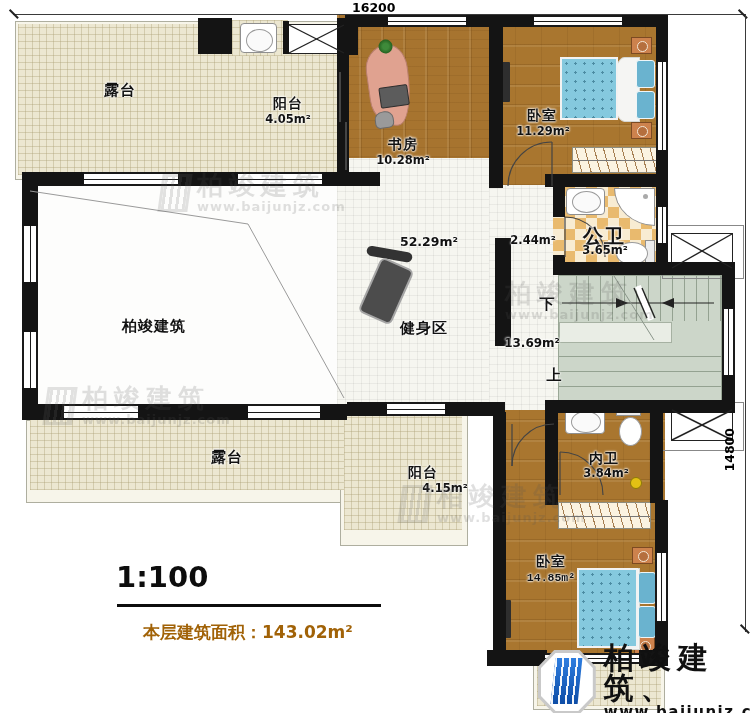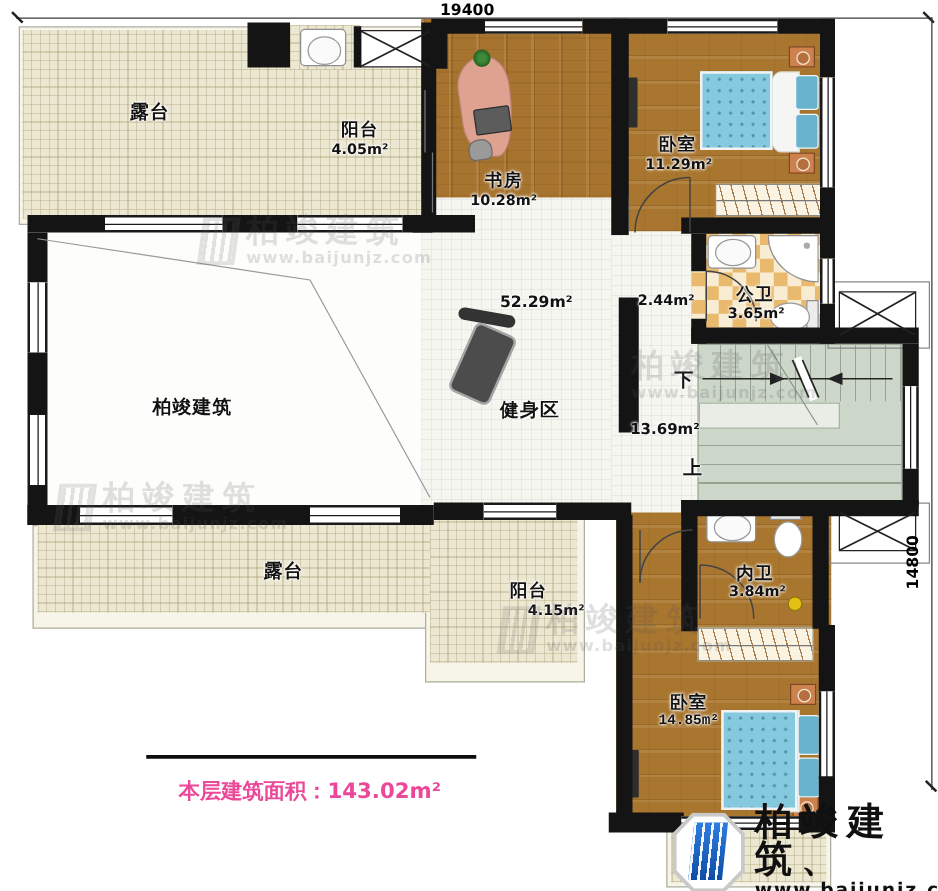--- a/index.html
+++ b/index.html
@@ -63,21 +63,21 @@
   .wm .wm-url{font-size:13px;font-weight:bold;color:#555;letter-spacing:1px;}
   
   .dim{position:absolute;background:#3a3a3a;z-index:7;}
   .dim-txt{position:absolute;font-size:12.5px;font-weight:bold;z-index:7;color:#000;}
   .tick{position:absolute;width:12px;height:1.6px;background:#222;z-index:7;transform:rotate(45deg);}
   
   .title-row{position:absolute;left:116px;top:560px;z-index:8;display:flex;align-items:flex-end;gap:20px;}
   .t-main{font-size:35px;font-weight:bold;letter-spacing:3px;color:#0d0d0d;}
   .t-scale{font-size:29px;font-weight:bold;color:#0d0d0d;}
   .t-rule{position:absolute;left:117px;top:604px;width:264px;height:3px;background:#0d0d0d;z-index:8;}
-  .t-line{position:absolute;left:143px;font-size:17px;font-weight:bold;color:#ec4899;z-index:8;}
+  .t-line{position:absolute;left:143px;font-size:17px;font-weight:bold;color:#a16207;z-index:8;}
   .logo{position:absolute;left:538px;top:643px;display:flex;align-items:center;gap:8px;z-index:9;}
   .logo-ic{position:relative;width:58px;height:64px;background:#c9c9c9;
      clip-path:polygon(28% 0,72% 0,100% 26%,100% 74%,72% 100%,28% 100%,0 74%,0 26%);}
   .logo-ic .inner{position:absolute;inset:3px;background:#fff;
      clip-path:polygon(28% 0,72% 0,100% 26%,100% 74%,72% 100%,28% 100%,0 74%,0 26%);}
   .logo-ic .bld{position:absolute;left:15px;top:8px;width:27px;height:46px;transform:skewX(-6deg);
      background:linear-gradient(180deg,#2d7de0,#0e4da6);
      background-image:repeating-linear-gradient(90deg,rgba(255,255,255,.95) 0 2px,transparent 2px 7px),
                       linear-gradient(180deg,#2d7de0,#0e4da6);}
   .logo-txt .name{font-size:30px;font-weight:bold;letter-spacing:7px;color:#101010;line-height:1;}
@@ -256,21 +256,21 @@
   </svg>
 
   <div class="lbl lbl-room" style="left:120px;top:90px;">露台</div>
   <div class="lbl lbl-room" style="left:288px;top:104px;font-size:14px;">阳台</div>
   <div class="lbl lbl-area" style="left:288px;top:119px;">4.05m²</div>
   <div class="lbl lbl-room" style="left:403px;top:145px;font-size:14px;">书房</div>
   <div class="lbl lbl-area" style="left:403px;top:160px;">10.28m²</div>
   <div class="lbl lbl-room" style="left:542px;top:116px;font-size:14px;">卧室</div>
   <div class="lbl lbl-area" style="left:543px;top:131px;">11.29m²</div>
   <div class="lbl lbl-area" style="left:533px;top:240px;">2.44m²</div>
-  <div class="lbl lbl-room" style="left:604px;top:236px;font-size:14px;">公卫</div>
+  <div class="lbl lbl-room" style="left:604px;top:236px;font-size:20px;">公卫</div>
   <div class="lbl lbl-area" style="left:605px;top:250px;">3.65m²</div>
   <div class="lbl lbl-area" style="left:429px;top:241px;font-size:12.5px;">52.29m²</div>
   <div class="lbl lbl-room" style="left:424px;top:328px;">健身区</div>
   <div class="lbl lbl-room" style="left:154px;top:326px;">柏竣建筑</div>
   <div class="lbl lbl-dir" style="left:547px;top:304px;">下</div>
   <div class="lbl lbl-area" style="left:532px;top:343px;font-size:12px;">13.69m²</div>
   <div class="lbl lbl-dir" style="left:554px;top:375px;">上</div>
   <div class="lbl lbl-room" style="left:227px;top:457px;">露台</div>
   <div class="lbl lbl-room" style="left:423px;top:473px;font-size:14px;">阳台</div>
   <div class="lbl lbl-area" style="left:445px;top:488px;">4.15m²</div>
@@ -304,26 +304,27 @@
     <div class="wm-ic"></div>
     <div>
         <div class="wm-name">柏竣建筑</div>
          <div class="wm-url">www.baijunjz.com</div>
       </div>
   </div>
 
   <div class="dim" style="left:13px;top:14px;width:733px;height:1px;"></div>
   <div class="tick" style="left:8px;top:13px;"></div>
   <div class="tick" style="left:737px;top:13px;"></div>
-  <div class="dim-txt" style="left:352px;top:0px;">19400</div>
+  <div class="dim-txt" style="left:352px;top:0px;">16200</div>
   <div class="dim" style="left:745px;top:14px;width:1px;height:618px;"></div>
   <div class="tick" style="left:739px;top:628px;"></div>
   <div class="dim-txt" style="left:722px;top:428px;writing-mode:vertical-rl;transform:rotate(180deg);">14800</div>
 
   <div class="title-row">
+    <span class="t-scale">1:100</span>
   </div>
   <div class="t-rule"></div>
   <div class="t-line" style="top:621px;">
     <span>本层建筑面积：</span><span>143.02m²</span>
   </div>
 
   <div class="logo">
     <div class="logo-ic">
       <div class="inner"></div>
       <div class="bld"></div>

